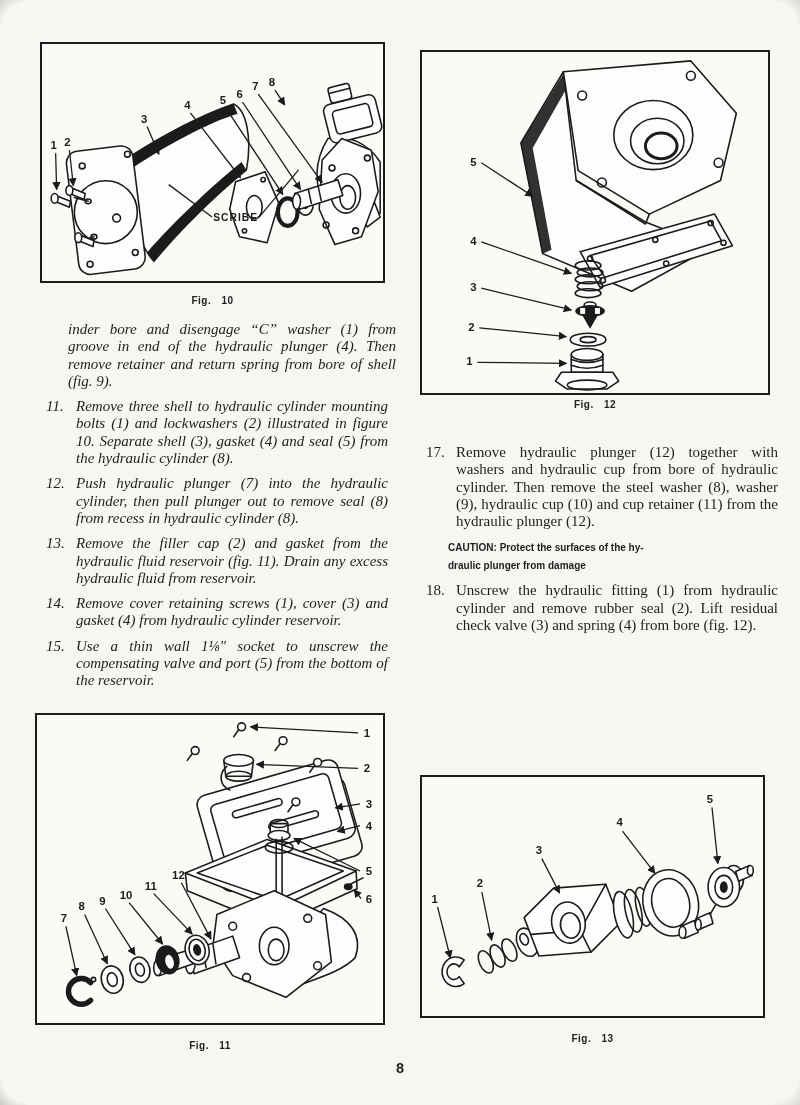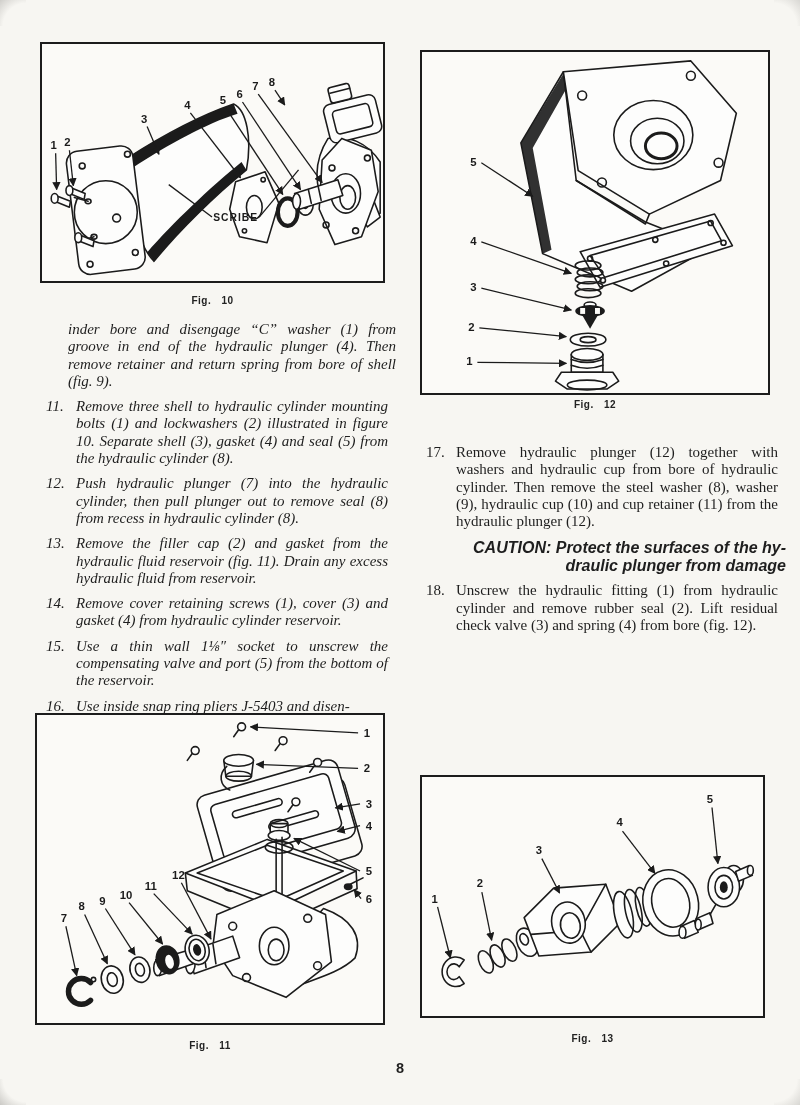--- a/index.html
+++ b/index.html
@@ -24,23 +24,23 @@
     font-family:"Liberation Sans",sans-serif;font-weight:bold;
     font-size:10px;letter-spacing:.5px;word-spacing:7px;
   }
   .col{position:absolute;font-size:15px;line-height:17.3px;}
   .colL{left:38px;top:321px;width:358px;font-style:italic;}
   .colR{left:418px;top:436px;width:368px;}
   .cont{margin:0 0 0 30px;text-align:justify;}
   .li{position:relative;padding-left:30px;margin:8px;text-align:justify;}
   .li .num{position:absolute;left:0;top:0;}
   .caution{
-    font-family:"Liberation Sans",sans-serif;font-weight:bold;font-style:italic;
-    font-size:16px;line-height:17.5px;margin:9px 0 8px 30px;
-    white-space:pre-line;text-align:right;
+    font-family:"Liberation Sans",sans-serif;font-weight:bold;
+    font-size:10px;line-height:17.5px;margin:9px 0 8px 30px;
+    white-space:pre-line;text-align:left;
   }
   .pageno{
     position:absolute;left:0;top:1060px;width:800px;text-align:center;
     font-family:"Liberation Sans",sans-serif;font-weight:bold;font-size:14.5px;
   }
   
   .dw{stroke:#1b1b1b;stroke-width:1.6;fill:none;stroke-linejoin:round;stroke-linecap:round;}
   .fw{fill:#fdfdfc;}
   .fd{fill:#1b1b1b;stroke:none;}
   .co{font-family:"Liberation Sans",sans-serif;font-weight:bold;font-size:11.5px;fill:#1b1b1b;stroke:none;}
@@ -218,24 +218,20 @@
       <span>Remove the filler cap (2) and gasket from the hydraulic fluid reservoir (fig. 11). Drain any excess hydraulic fluid from reservoir.</span>
     </div>
     <div class="li">
       <span class="num">14.</span>
       <span>Remove cover retaining screws (1), cover (3) and gasket (4) from hydraulic cylinder reservoir.</span>
     </div>
     <div class="li">
       <span class="num">15.</span>
       <span>Use a thin wall 1⅛″ socket to unscrew the compensating valve and port (5) from the bottom of the reservoir.</span>
     </div>
-    <div class="li">
-      <span class="num">16.</span>
-      <span>Use inside snap ring pliers J-5403 and disen-</span>
-    </div>
   </div>
 
   <div class="col colR">
     <div class="li">
       <span class="num">17.</span>
       <span>Remove hydraulic plunger (12) together with washers and hydraulic cup from bore of hydraulic cylinder. Then remove the steel washer (8), washer (9), hydraulic cup (10) and cup retainer (11) from the hydraulic plunger (12).</span>
     </div>
     <div class="caution">CAUTION: Protect the surfaces of the hy-
 draulic plunger from damage</div>
     <div class="li">

